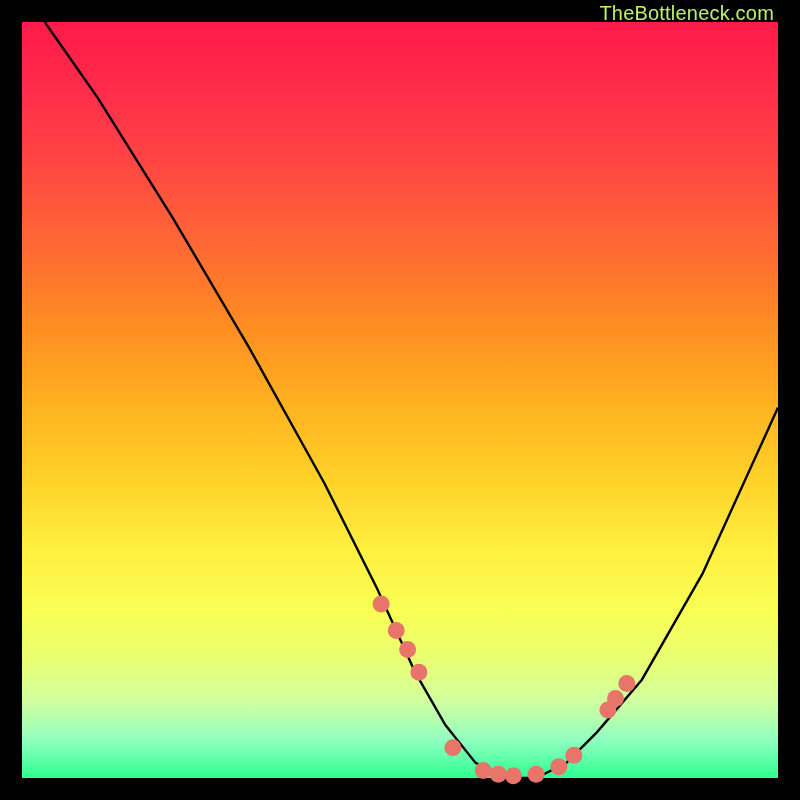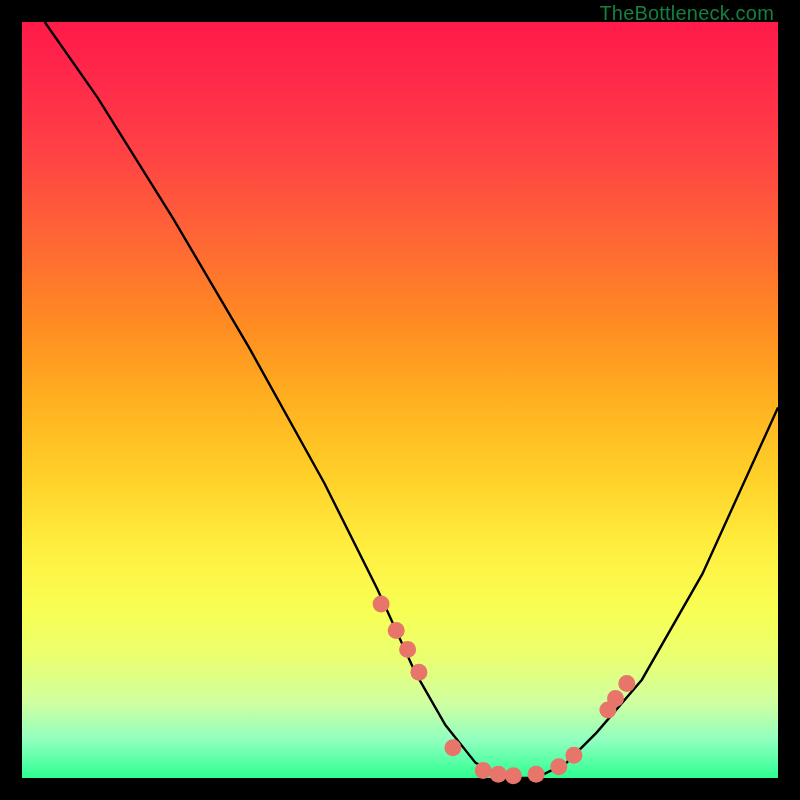--- a/index.html
+++ b/index.html
@@ -32,21 +32,21 @@
       #2dff90 100%
     );
   }
   .watermark {
     position: absolute;
     top: 2px;
     right: 26px;
     font-family: Arial, Helvetica, sans-serif;
     font-size: 20px;
     font-weight: 500;
-    color: #15803d;
+    color: #bef264;
     letter-spacing: 0.2px;
   }
   svg.curve {
     position: absolute;
     left: 0; top: 0;
     width: 756px;
     height: 756px;
     overflow: visible;
   }
   .curve-path {

